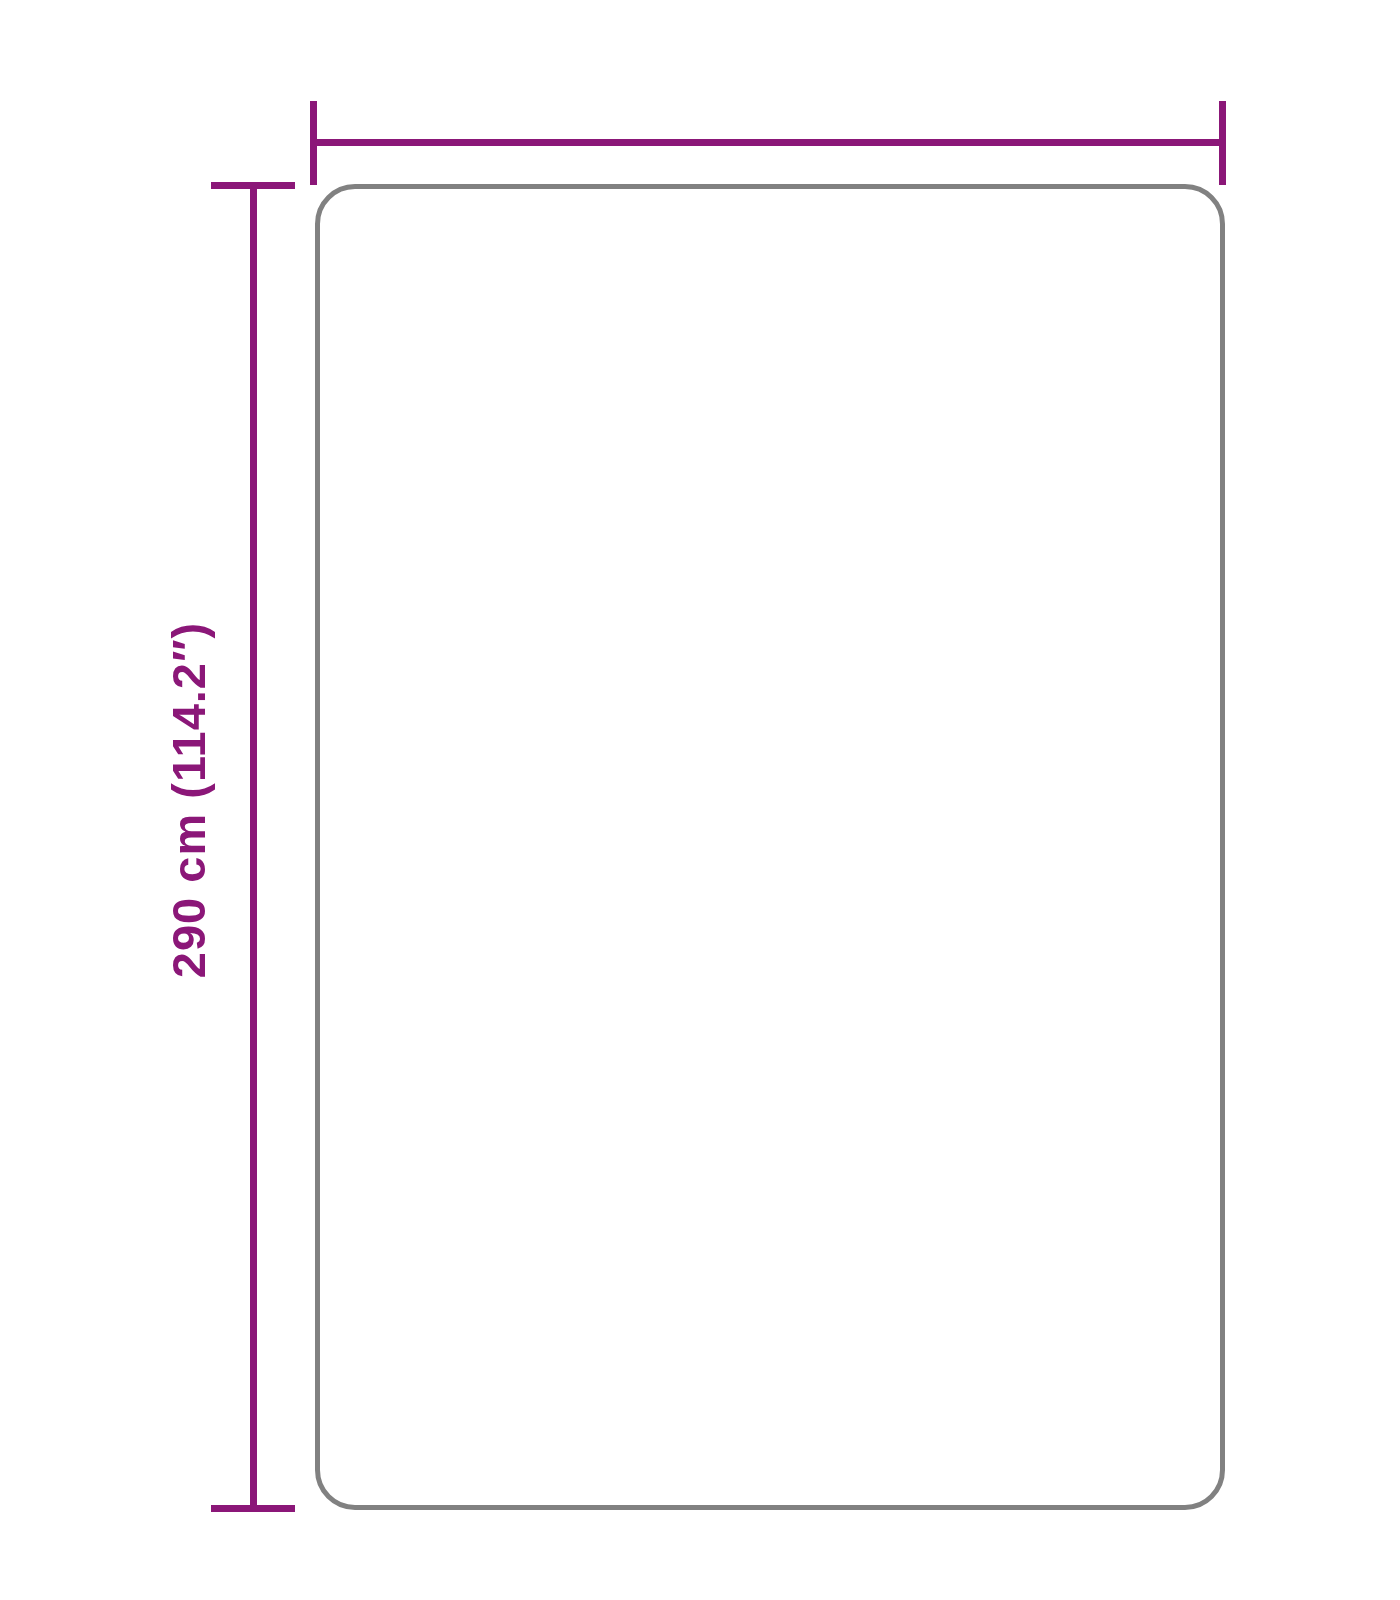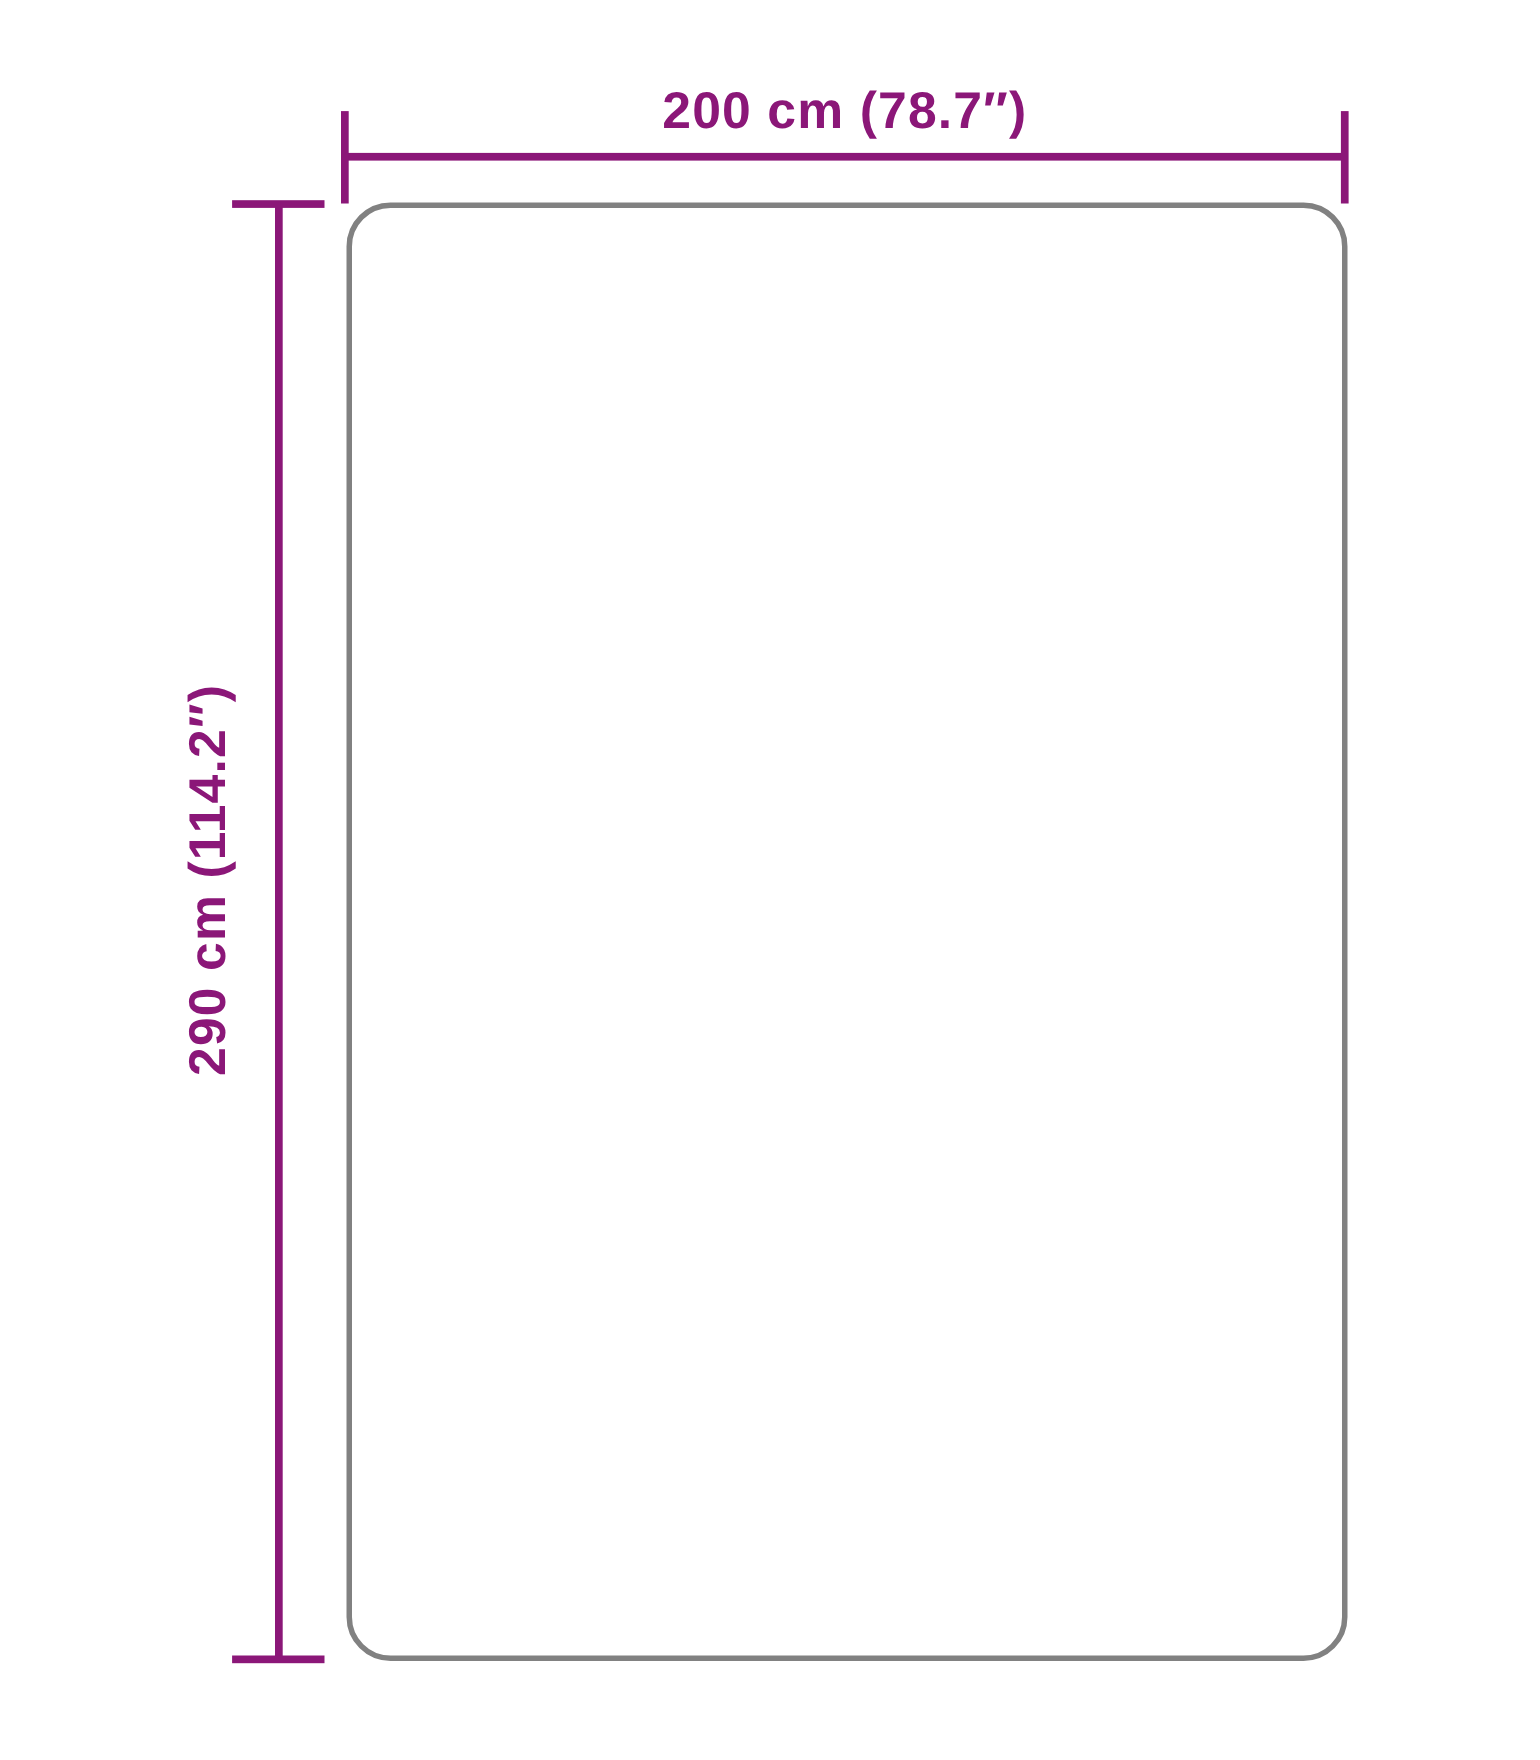--- a/index.html
+++ b/index.html
@@ -95,20 +95,19 @@
 </head>
 <body>
 
 <div class="stage">
 
   <div class="rug"></div>
 
   <div class="dim-line h-line"></div>
   <div class="dim-tick h-tick left"></div>
   <div class="dim-tick h-tick right"></div>
-  <div class="h-label">200 cm (78.7″)</div>
 
   <div class="dim-line v-line"></div>
   <div class="dim-tick v-tick top"></div>
   <div class="dim-tick v-tick bottom"></div>
   <div class="v-label">290 cm (114.2″)</div>
 
 </div>
 
 </body></html>

